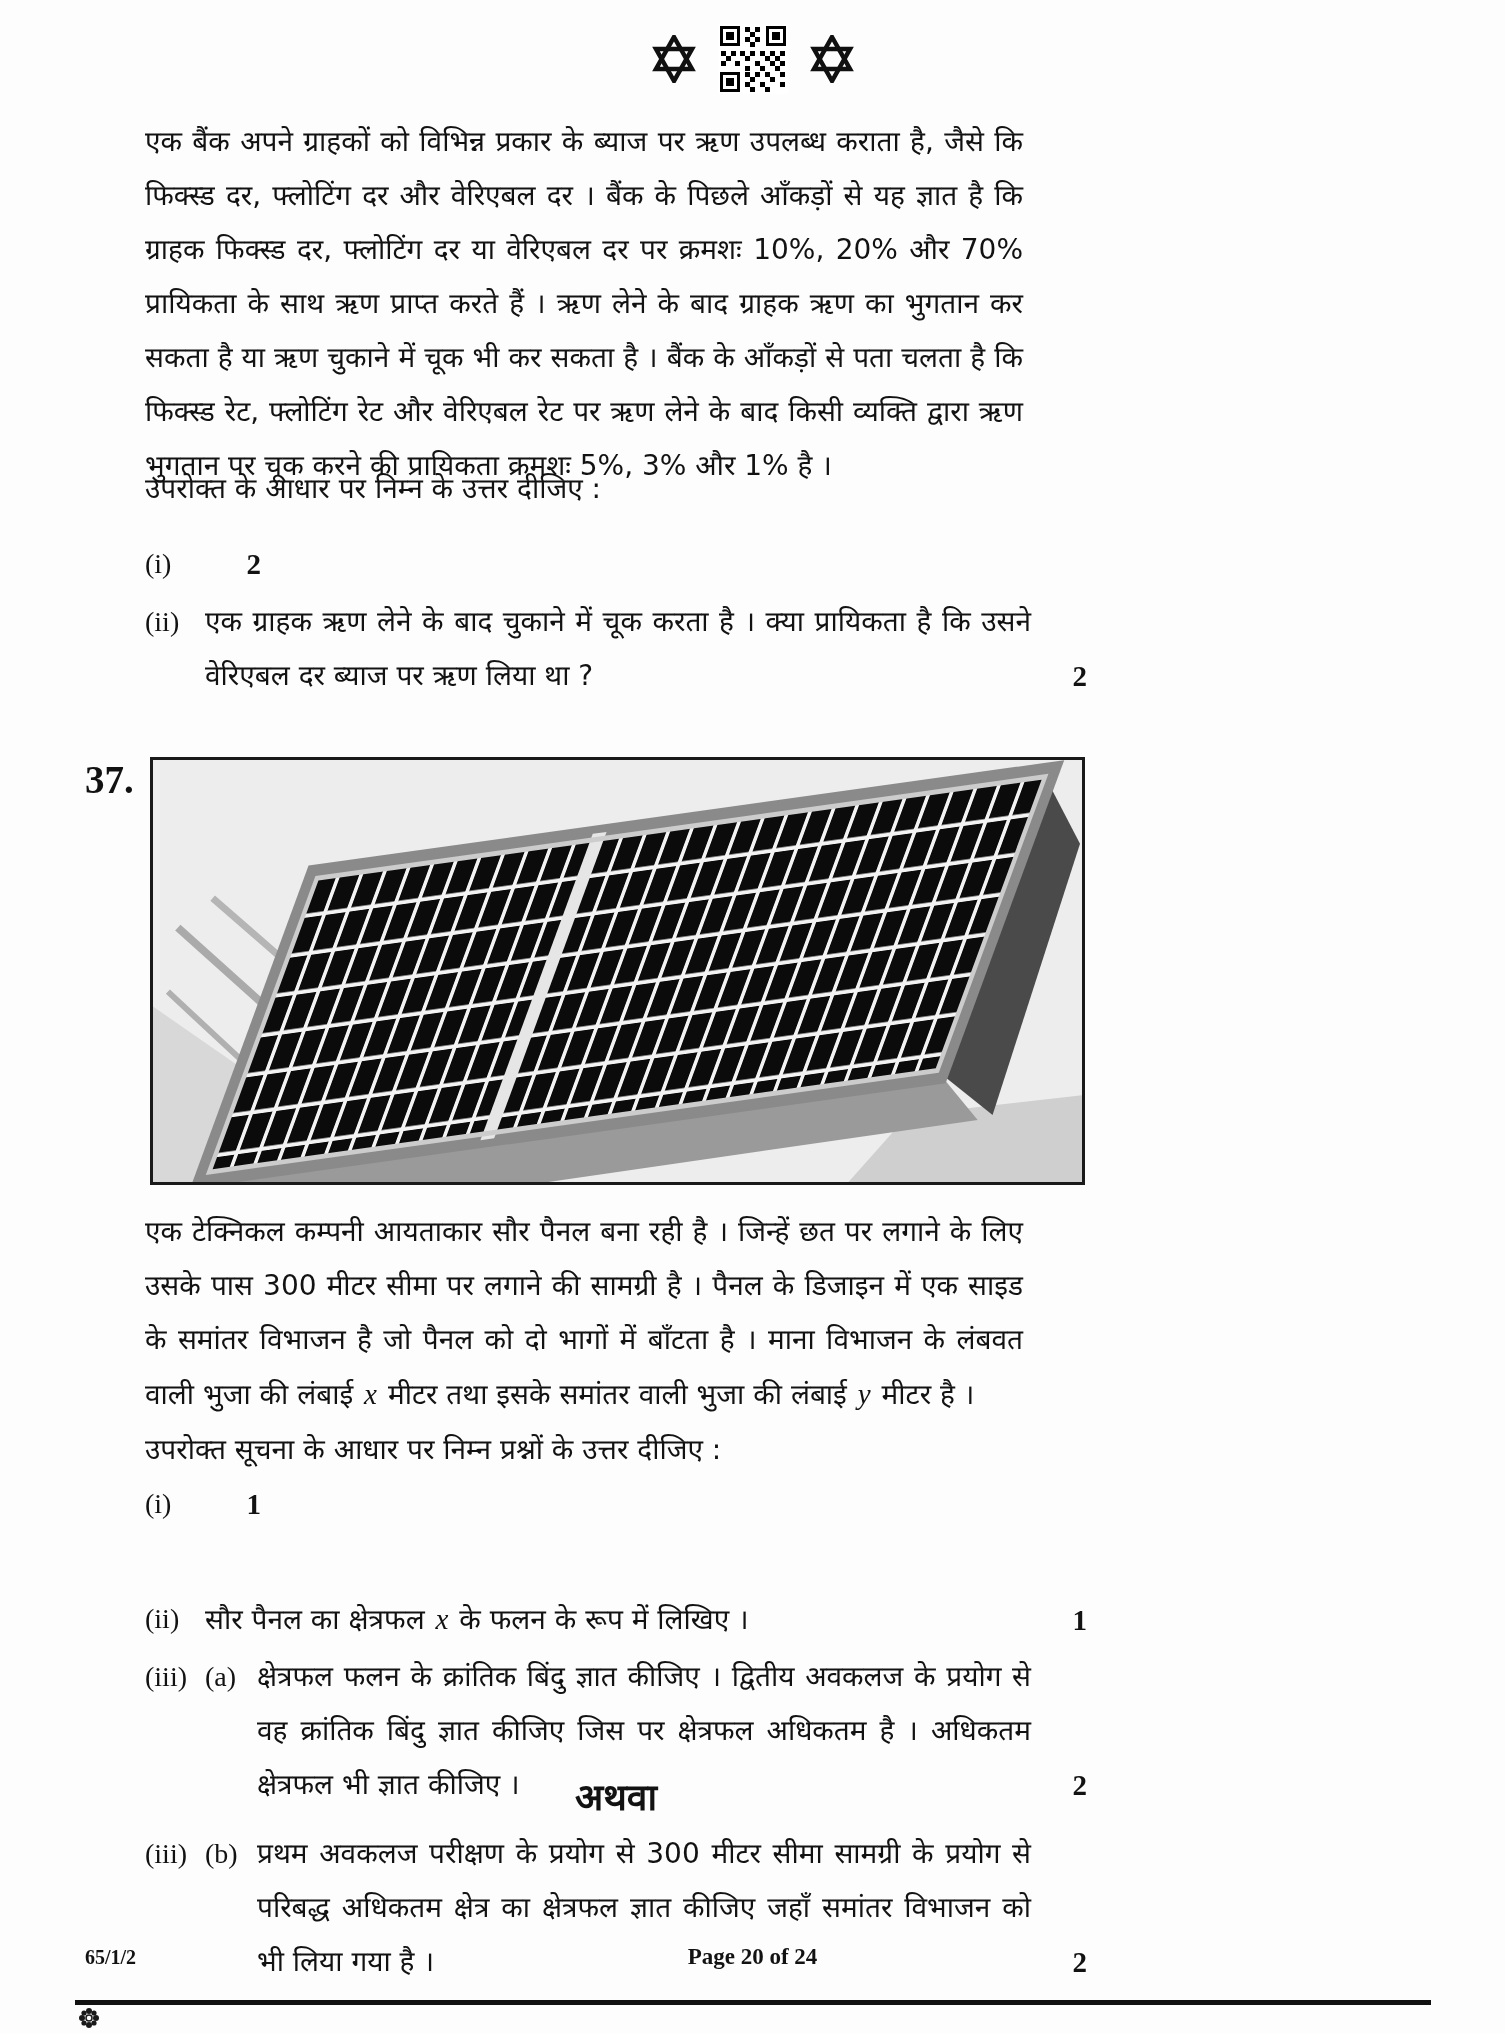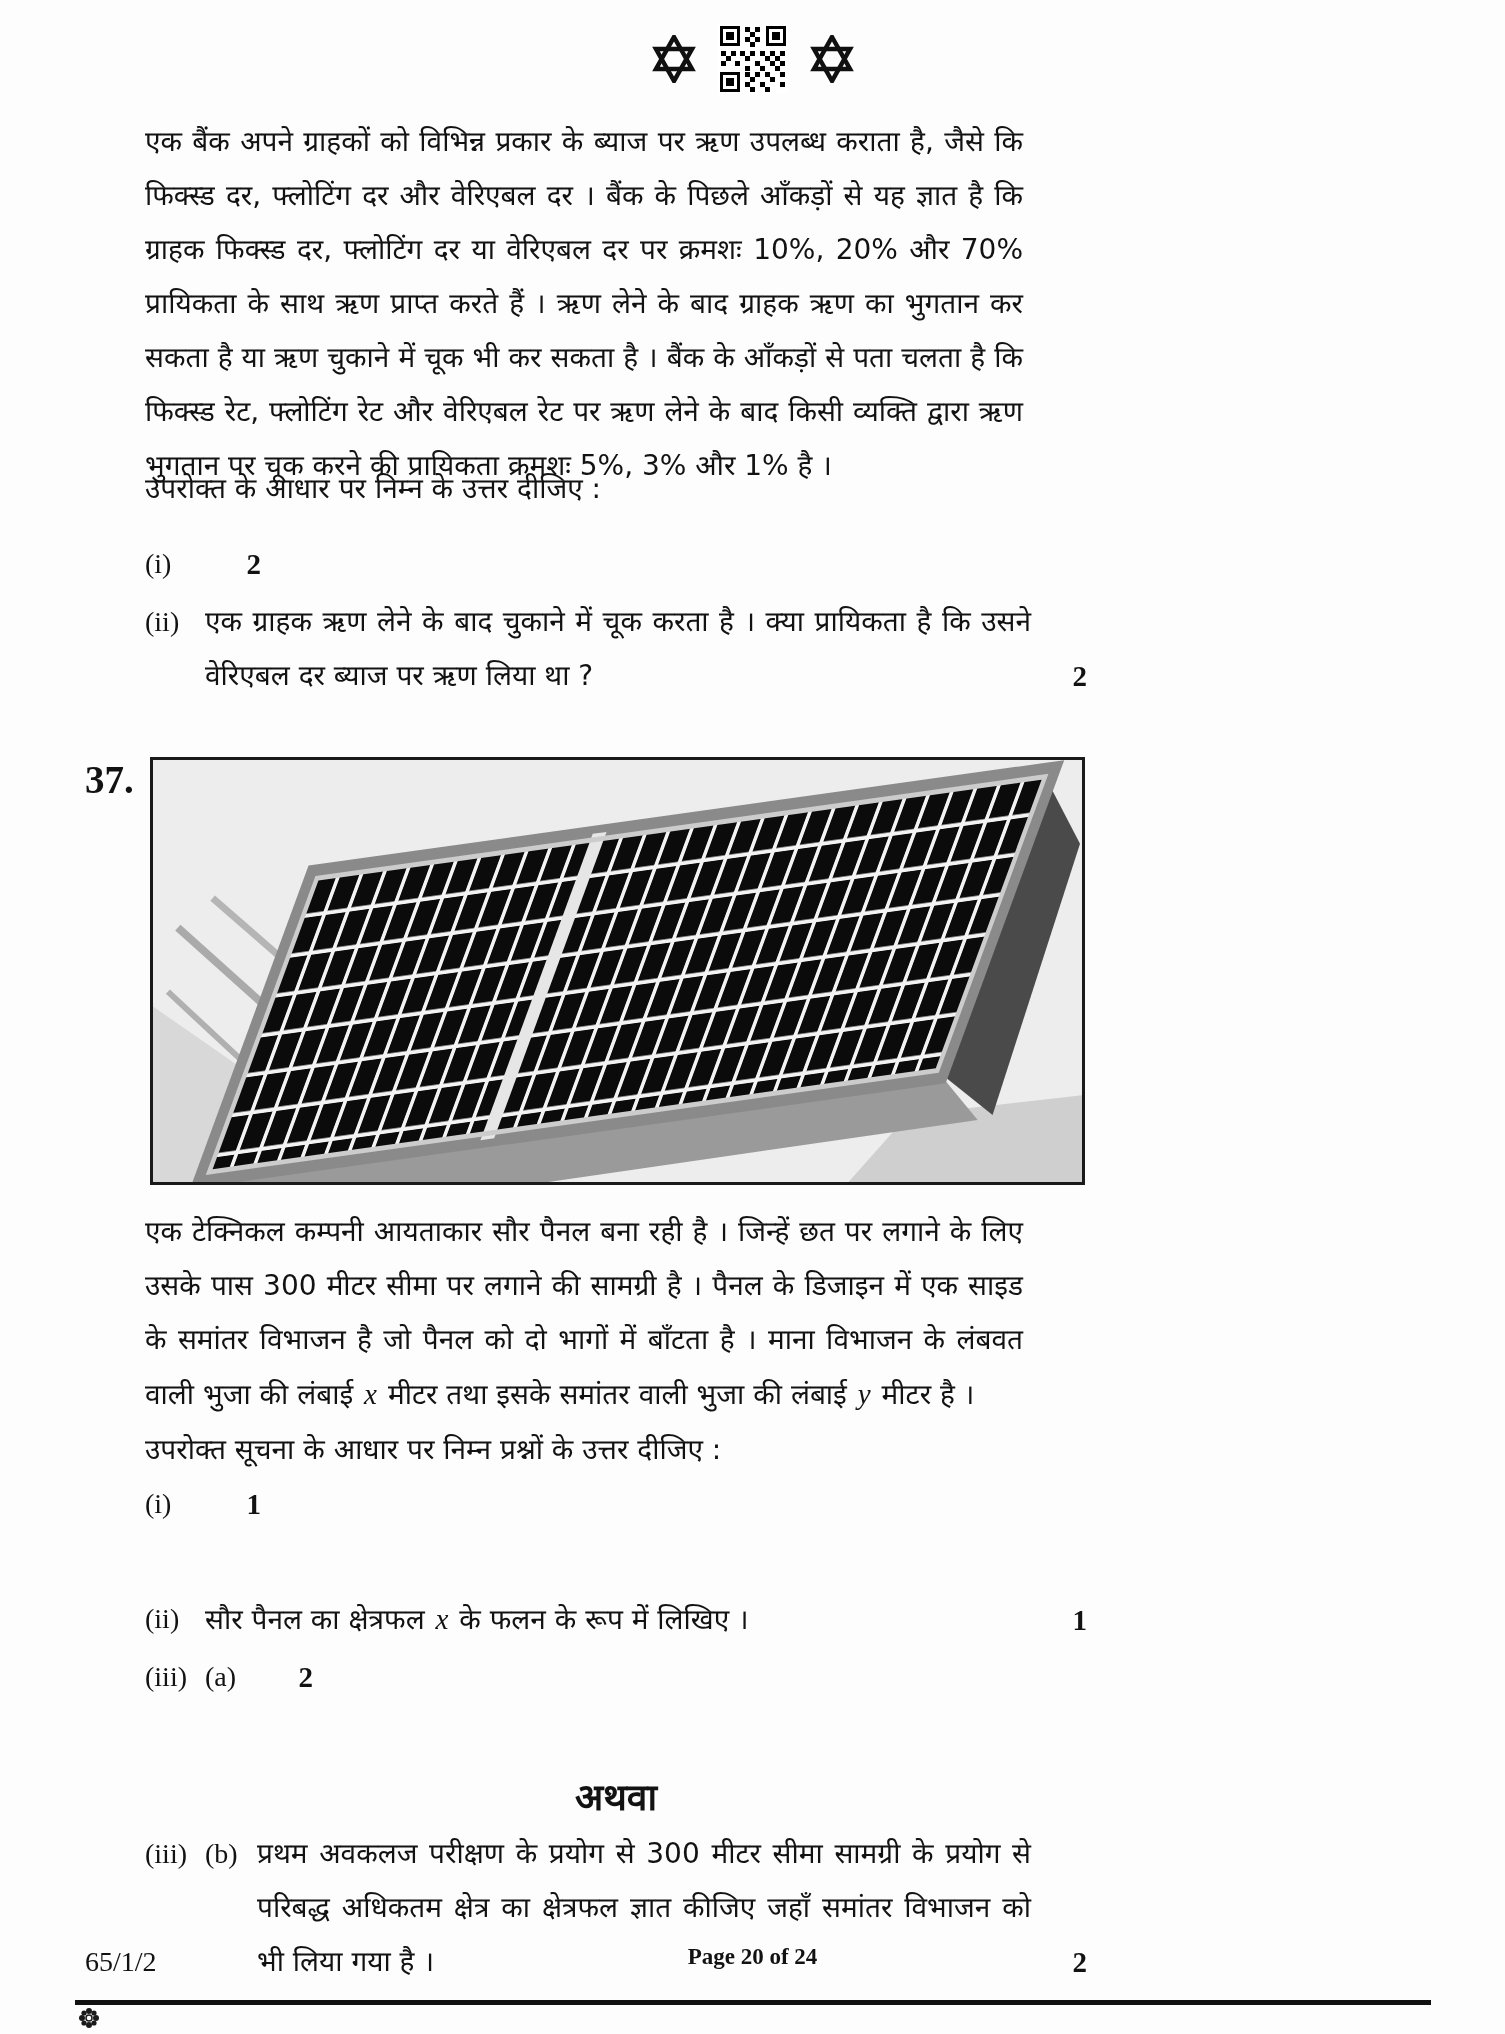--- a/index.html
+++ b/index.html
@@ -57,21 +57,21 @@
   }
   
   .figure{
     position:absolute;left:150px;top:757px;width:935px;height:428px;
     border:3px solid #1a1a1a;box-sizing:border-box;background:#ededed;
   }
   .figure svg{display:block;width:100%;height:100%;}
   
   .footer-code{
     position:absolute;left:85px;top:1946px;
-    font-family:"Liberation Serif",serif;font-size:28px;font-weight:400;
+    font-family:"Liberation Serif",serif;font-size:20px;font-weight:700;
   }
   .footer-page{
     position:absolute;left:0;right:0;top:1944px;text-align:center;
     font-family:"Liberation Serif",serif;font-size:23px;font-weight:700;
   }
   .footer-rule{
     position:absolute;left:75px;top:2000px;width:1356px;height:5px;background:#111;
   }
   .flower{position:absolute;left:78px;top:2007px;}
 </style>
@@ -203,20 +203,21 @@
 
   <div class="part" style="top:1592px;">
     <span class="plabel">(ii)</span>
     <p class="ptext"><span>सौर पैनल का क्षेत्रफल </span><i class="mvar">x</i><span> के फलन के रूप में लिखिए ।</span></p>
     <span class="marks">1</span>
   </div>
 
   <div class="part" style="top:1650px;">
     <span class="plabel">(iii)</span>
     <span class="plabel sub">(a)</span>
+    <p class="ptext">क्षेत्रफल फलन के क्रांतिक बिंदु ज्ञात कीजिए । द्वितीय अवकलज के प्रयोग से वह क्रांतिक बिंदु ज्ञात कीजिए जिस पर क्षेत्रफल अधिकतम है । अधिकतम क्षेत्रफल भी ज्ञात कीजिए ।</p>
     <span class="marks">2</span>
   </div>
 
   <div class="or-row">अथवा</div>
 
   <div class="part" style="top:1827px;">
     <span class="plabel">(iii)</span>
     <span class="plabel sub">(b)</span>
     <p class="ptext">प्रथम अवकलज परीक्षण के प्रयोग से 300 मीटर सीमा सामग्री के प्रयोग से परिबद्ध अधिकतम क्षेत्र का क्षेत्रफल ज्ञात कीजिए जहाँ समांतर विभाजन को भी लिया गया है ।</p>
     <span class="marks">2</span>

